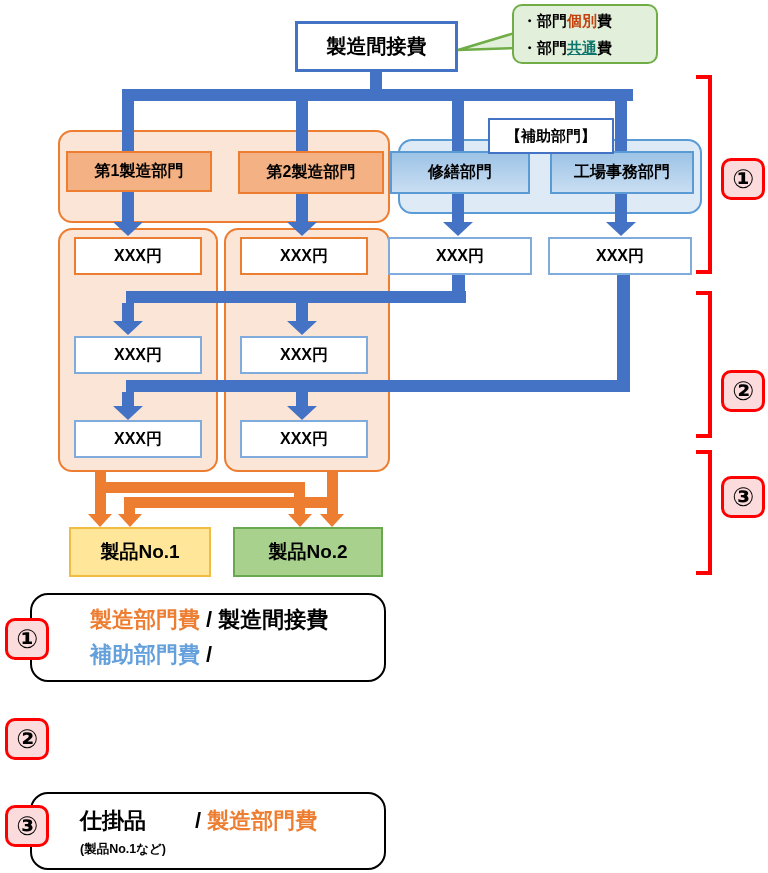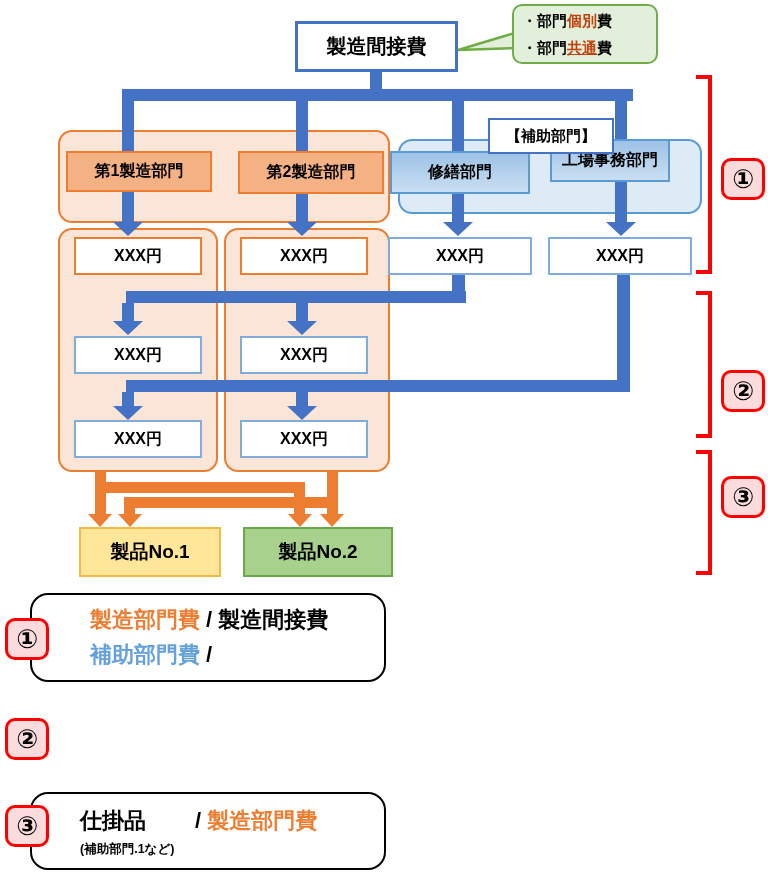--- a/index.html
+++ b/index.html
@@ -17,21 +17,21 @@
   .box{position:absolute;display:flex;align-items:center;justify-content:center;
        font-weight:bold;color:#000;box-sizing:border-box;background:#fff;}
   .topbox{border:3px solid #4472C4;font-size:20px;z-index:3;}
   .container-o{position:absolute;background:#FBE5D6;border:2.5px solid #ED7D31;border-radius:14px;z-index:1;box-sizing:border-box;}
   .container-b{position:absolute;background:#DEEBF7;border:2.5px solid #5B9BD5;border-radius:14px;z-index:1;box-sizing:border-box;}
   .grouplabel{border:2px solid;background:#fff;font-size:15px;z-index:4;}
   .dept-o{background:#F4B183;border:2px solid #ED7D31;font-size:16px;z-index:3;}
   .dept-b{background:linear-gradient(180deg,#9DC3E6,#C9DEF2);border:2px solid #5B9BD5;font-size:16px;z-index:3;}
   .amt-o{border:2px solid #ED7D31;font-size:16px;z-index:3;}
   .amt-b{border:2px solid #7FACDC;font-size:16px;z-index:3;}
-  .prod{font-size:19px;z-index:3;margin-left:10px;}
+  .prod{font-size:19px;z-index:3;}
   
   .bracket{position:absolute;border-top:4px solid #FF0000;border-right:4px solid #FF0000;
            border-bottom:4px solid #FF0000;box-sizing:border-box;z-index:3;}
   .badge{position:absolute;width:44px;height:42px;background:#FBDBDB;border:3px solid #FF0000;
          border-radius:10px;display:flex;align-items:center;justify-content:center;
          font-size:26px;font-weight:bold;color:#000;box-sizing:border-box;z-index:5;}
   
   .callout{position:absolute;background:#E2EFDA;border:2.5px solid #70AD47;border-radius:10px;
            display:flex;flex-direction:column;justify-content:center;padding:2px 8px;
            font-size:15px;font-weight:bold;z-index:6;box-sizing:border-box;}
@@ -48,21 +48,21 @@
 
 <div id="canvas">
 
   <div class="box topbox" style="left:295px;top:21px;width:163px;height:51px;">製造間接費</div>
 
   <svg class="abs" style="left:450px;top:24px;z-index:5;" width="70" height="34">
     <polygon points="68,8 8,26 68,24" fill="#E2EFDA" stroke="#70AD47" stroke-width="2.5"></polygon>
   </svg>
   <div class="callout" style="left:512px;top:4px;width:146px;height:60px;">
     <div><span style="color: rgb(0, 0, 0);">・部門</span><span style="color: #c2410c;">個別</span><span style="color: rgb(0, 0, 0);">費</span></div>
-    <div><span style="color: rgb(0, 0, 0);">・部門</span><span style="color: #c2410c; text-decoration: underline;">共通</span><span style="color: rgb(0, 0, 0);">費</span></div>
+    <div><span style="color: rgb(0, 0, 0);">・部門</span><span style="color: #0f766e; text-decoration: underline;">共通</span><span style="color: rgb(0, 0, 0);">費</span></div>
   </div>
 
   <div class="wire" style="left:370px;top:72px;width:12px;height:22px;"></div>
   <div class="wire" style="left:122px;top:89px;width:511px;height:12px;"></div>
   <div class="wire" style="left:122px;top:94px;width:12px;height:128px;"></div>
   <div class="wire" style="left:296px;top:94px;width:12px;height:128px;"></div>
   <div class="wire" style="left:452px;top:94px;width:12px;height:128px;"></div>
   <div class="wire" style="left:615px;top:94px;width:12px;height:128px;"></div>
   <div class="ah" style="left:113px;top:222px;"></div>
   <div class="ah" style="left:287px;top:222px;"></div>
@@ -83,21 +83,21 @@
   <div class="ah" style="left:113px;top:406px;"></div>
   <div class="ah" style="left:287px;top:406px;"></div>
 
   <div class="container-o" style="left:58px;top:130px;width:332px;height:93px;"></div>
   <div class="container-b" style="left:398px;top:139px;width:304px;height:75px;"></div>
   <div class="box grouplabel" style="left:488px;top:118px;width:126px;height:36px;border-color:#4472C4;">【補助部門】</div>
 
   <div class="box dept-o" style="left:66px;top:151px;width:146px;height:41px;">第1製造部門</div>
   <div class="box dept-o" style="left:238px;top:151px;width:146px;height:43px;">第2製造部門</div>
   <div class="box dept-b" style="left:390px;top:151px;width:140px;height:43px;">修繕部門</div>
-  <div class="box dept-b" style="left:550px;top:139px;width:120px;height:43px;">工場事務部門</div>
+  <div class="box dept-b" style="left:550px;top:151px;width:144px;height:43px;">工場事務部門</div>
 
   <div class="container-o" style="left:58px;top:228px;width:160px;height:244px;"></div>
   <div class="container-o" style="left:224px;top:228px;width:166px;height:244px;"></div>
 
   <div class="box amt-o" style="left:74px;top:237px;width:128px;height:38px;">XXX円</div>
   <div class="box amt-o" style="left:240px;top:237px;width:128px;height:38px;">XXX円</div>
   <div class="box amt-b" style="left:388px;top:237px;width:144px;height:38px;">XXX円</div>
   <div class="box amt-b" style="left:548px;top:237px;width:144px;height:38px;">XXX円</div>
 
   <div class="box amt-b" style="left:74px;top:336px;width:128px;height:38px;">XXX円</div>
@@ -129,17 +129,17 @@
   <div class="entry" style="left:30px;top:593px;width:356px;height:89px;">
     <div class="eline"><span style="color: rgb(237, 125, 49);">製造部門費</span><span style="color: rgb(0, 0, 0);"> / </span><span style="color: rgb(0, 0, 0);">製造間接費</span></div>
     <div class="eline"><span style="color: rgb(100, 160, 220);">補助部門費</span><span style="color: rgb(0, 0, 0);"> /</span></div>
   </div>
   <div class="badge" style="left:5px;top:618px;">①</div>
 
   <div class="badge" style="left:5px;top:718px;">②</div>
 
   <div class="entry" style="left:30px;top:792px;width:356px;height:78px;padding-left:48px;">
     <div class="eline"><span style="color: rgb(0, 0, 0);">仕掛品</span><span style="color: rgb(0, 0, 0);">        / </span><span style="color: rgb(237, 125, 49);">製造部門費</span></div>
-    <div class="enote">(補助部門.1など)</div>
+    <div class="enote">(製品No.1など)</div>
   </div>
   <div class="badge" style="left:5px;top:805px;">③</div>
 
 </div>
 
 </body></html>

